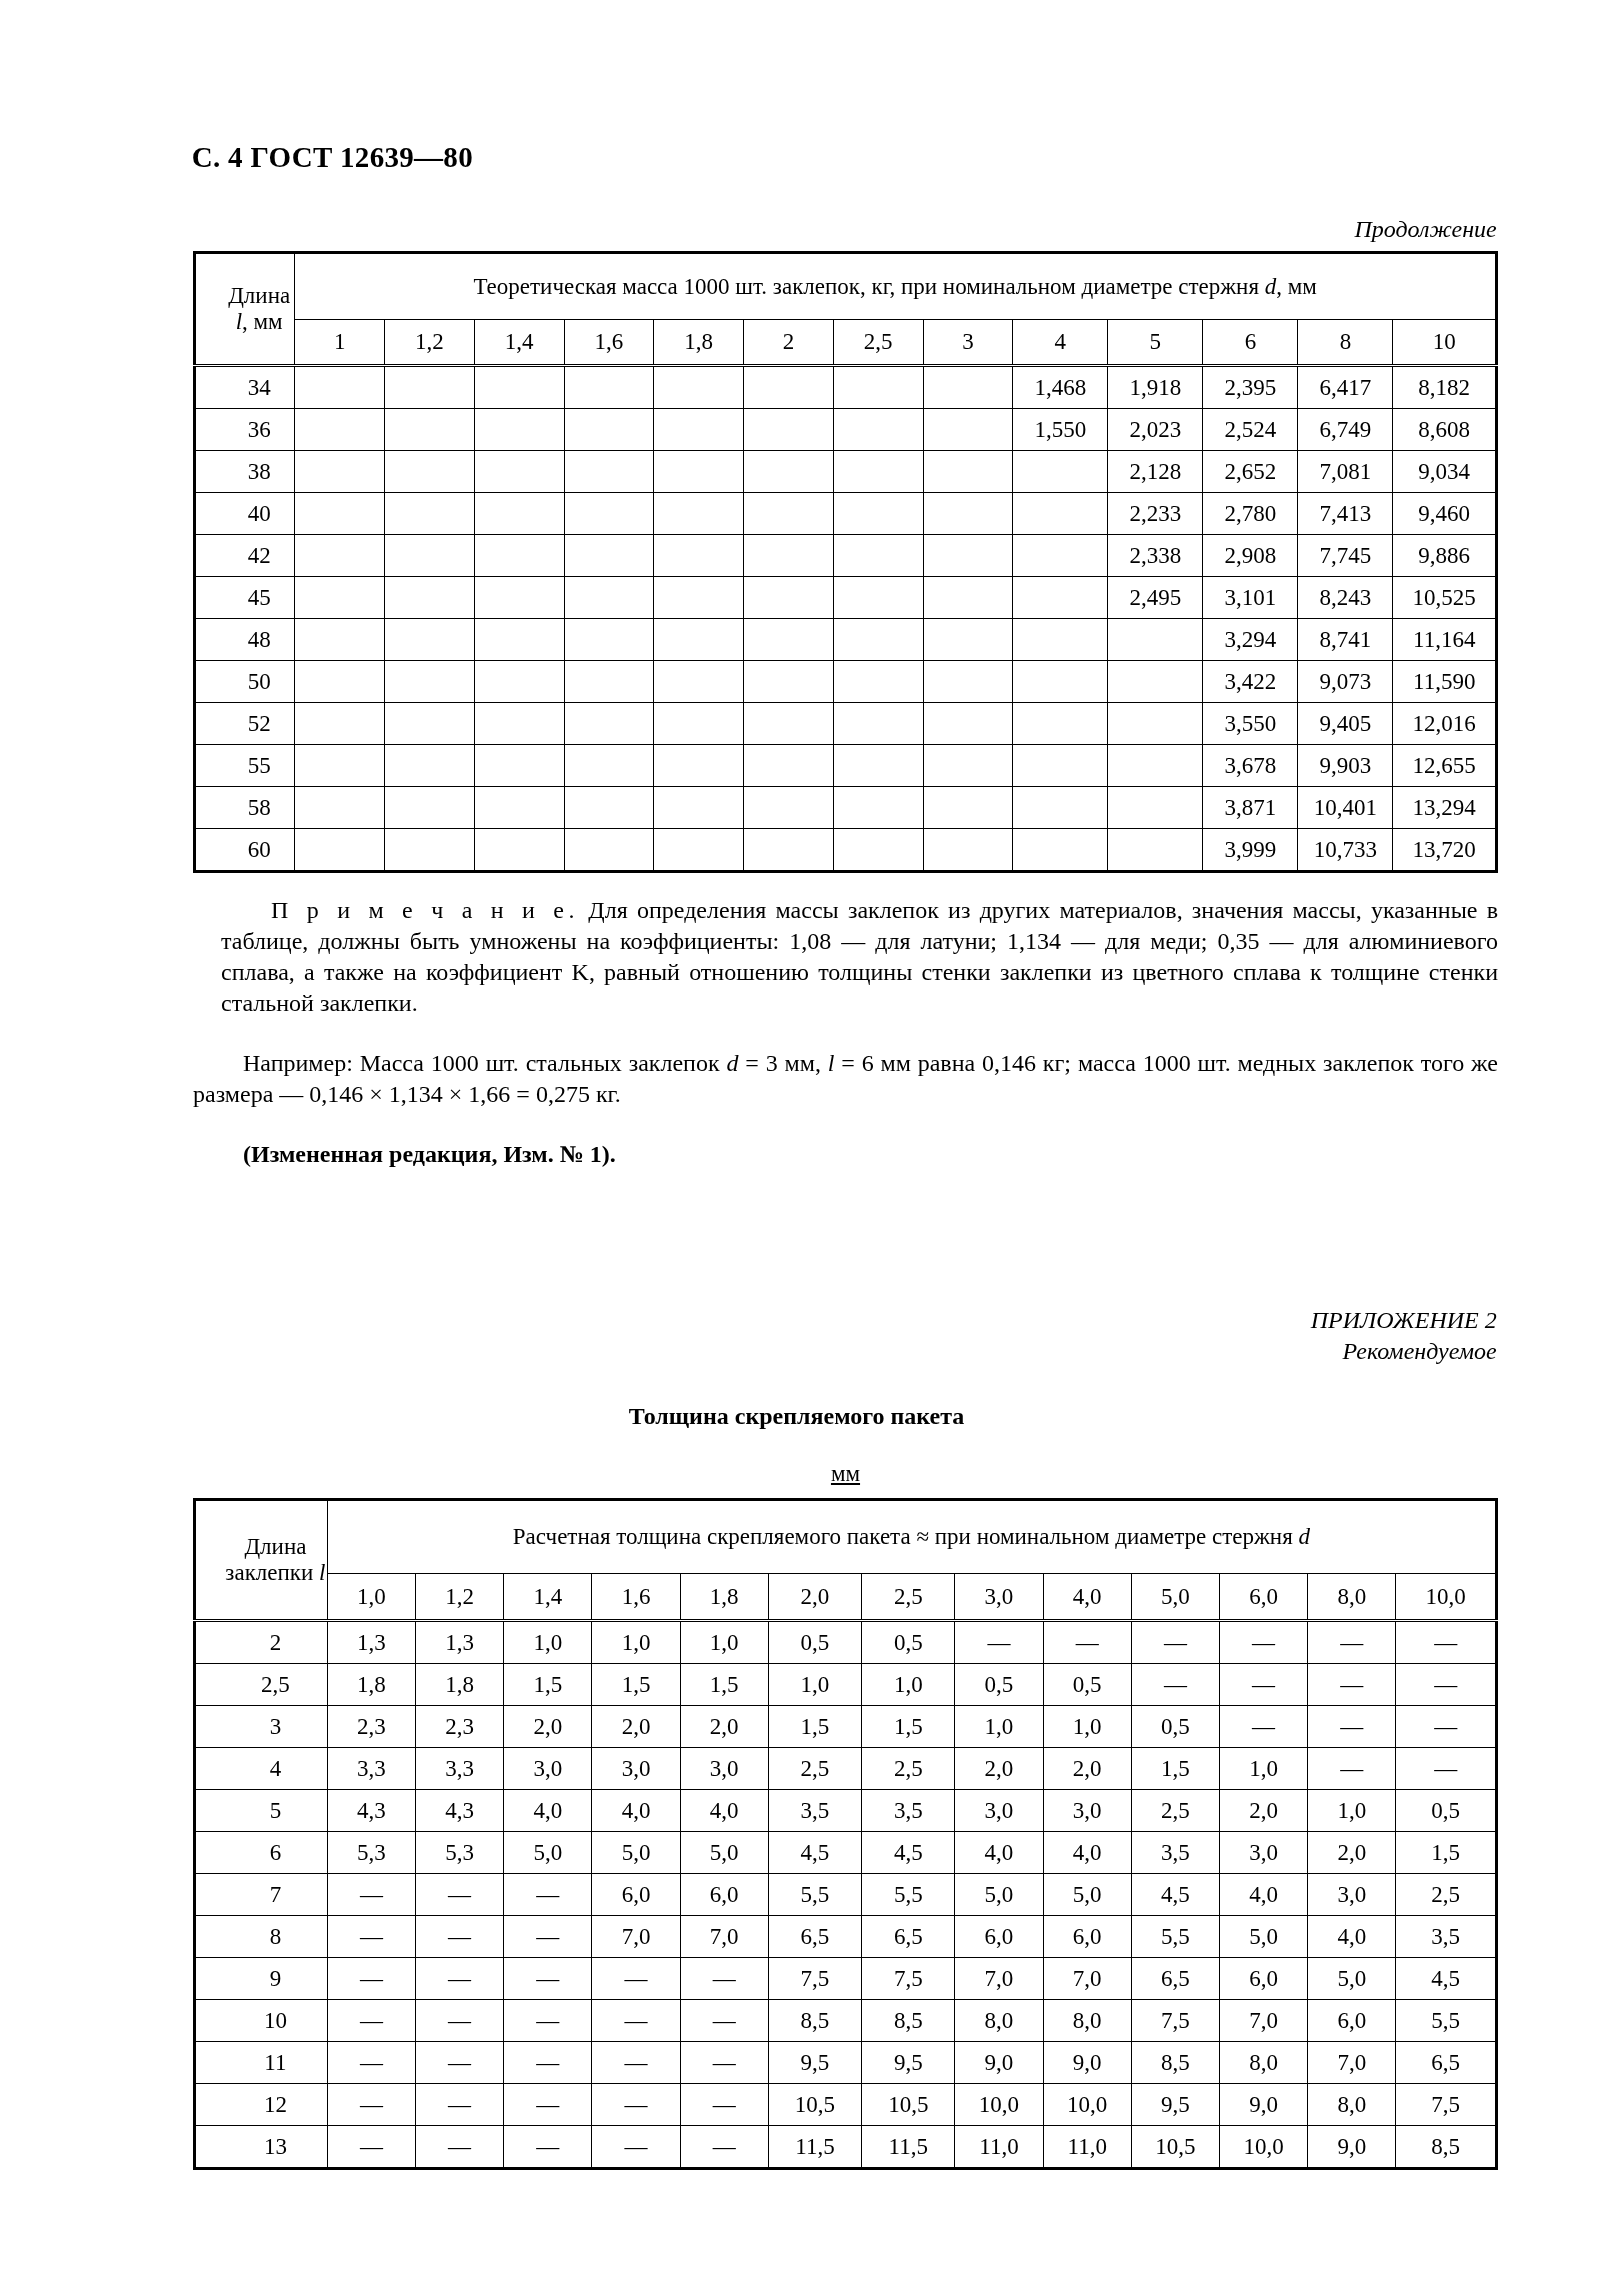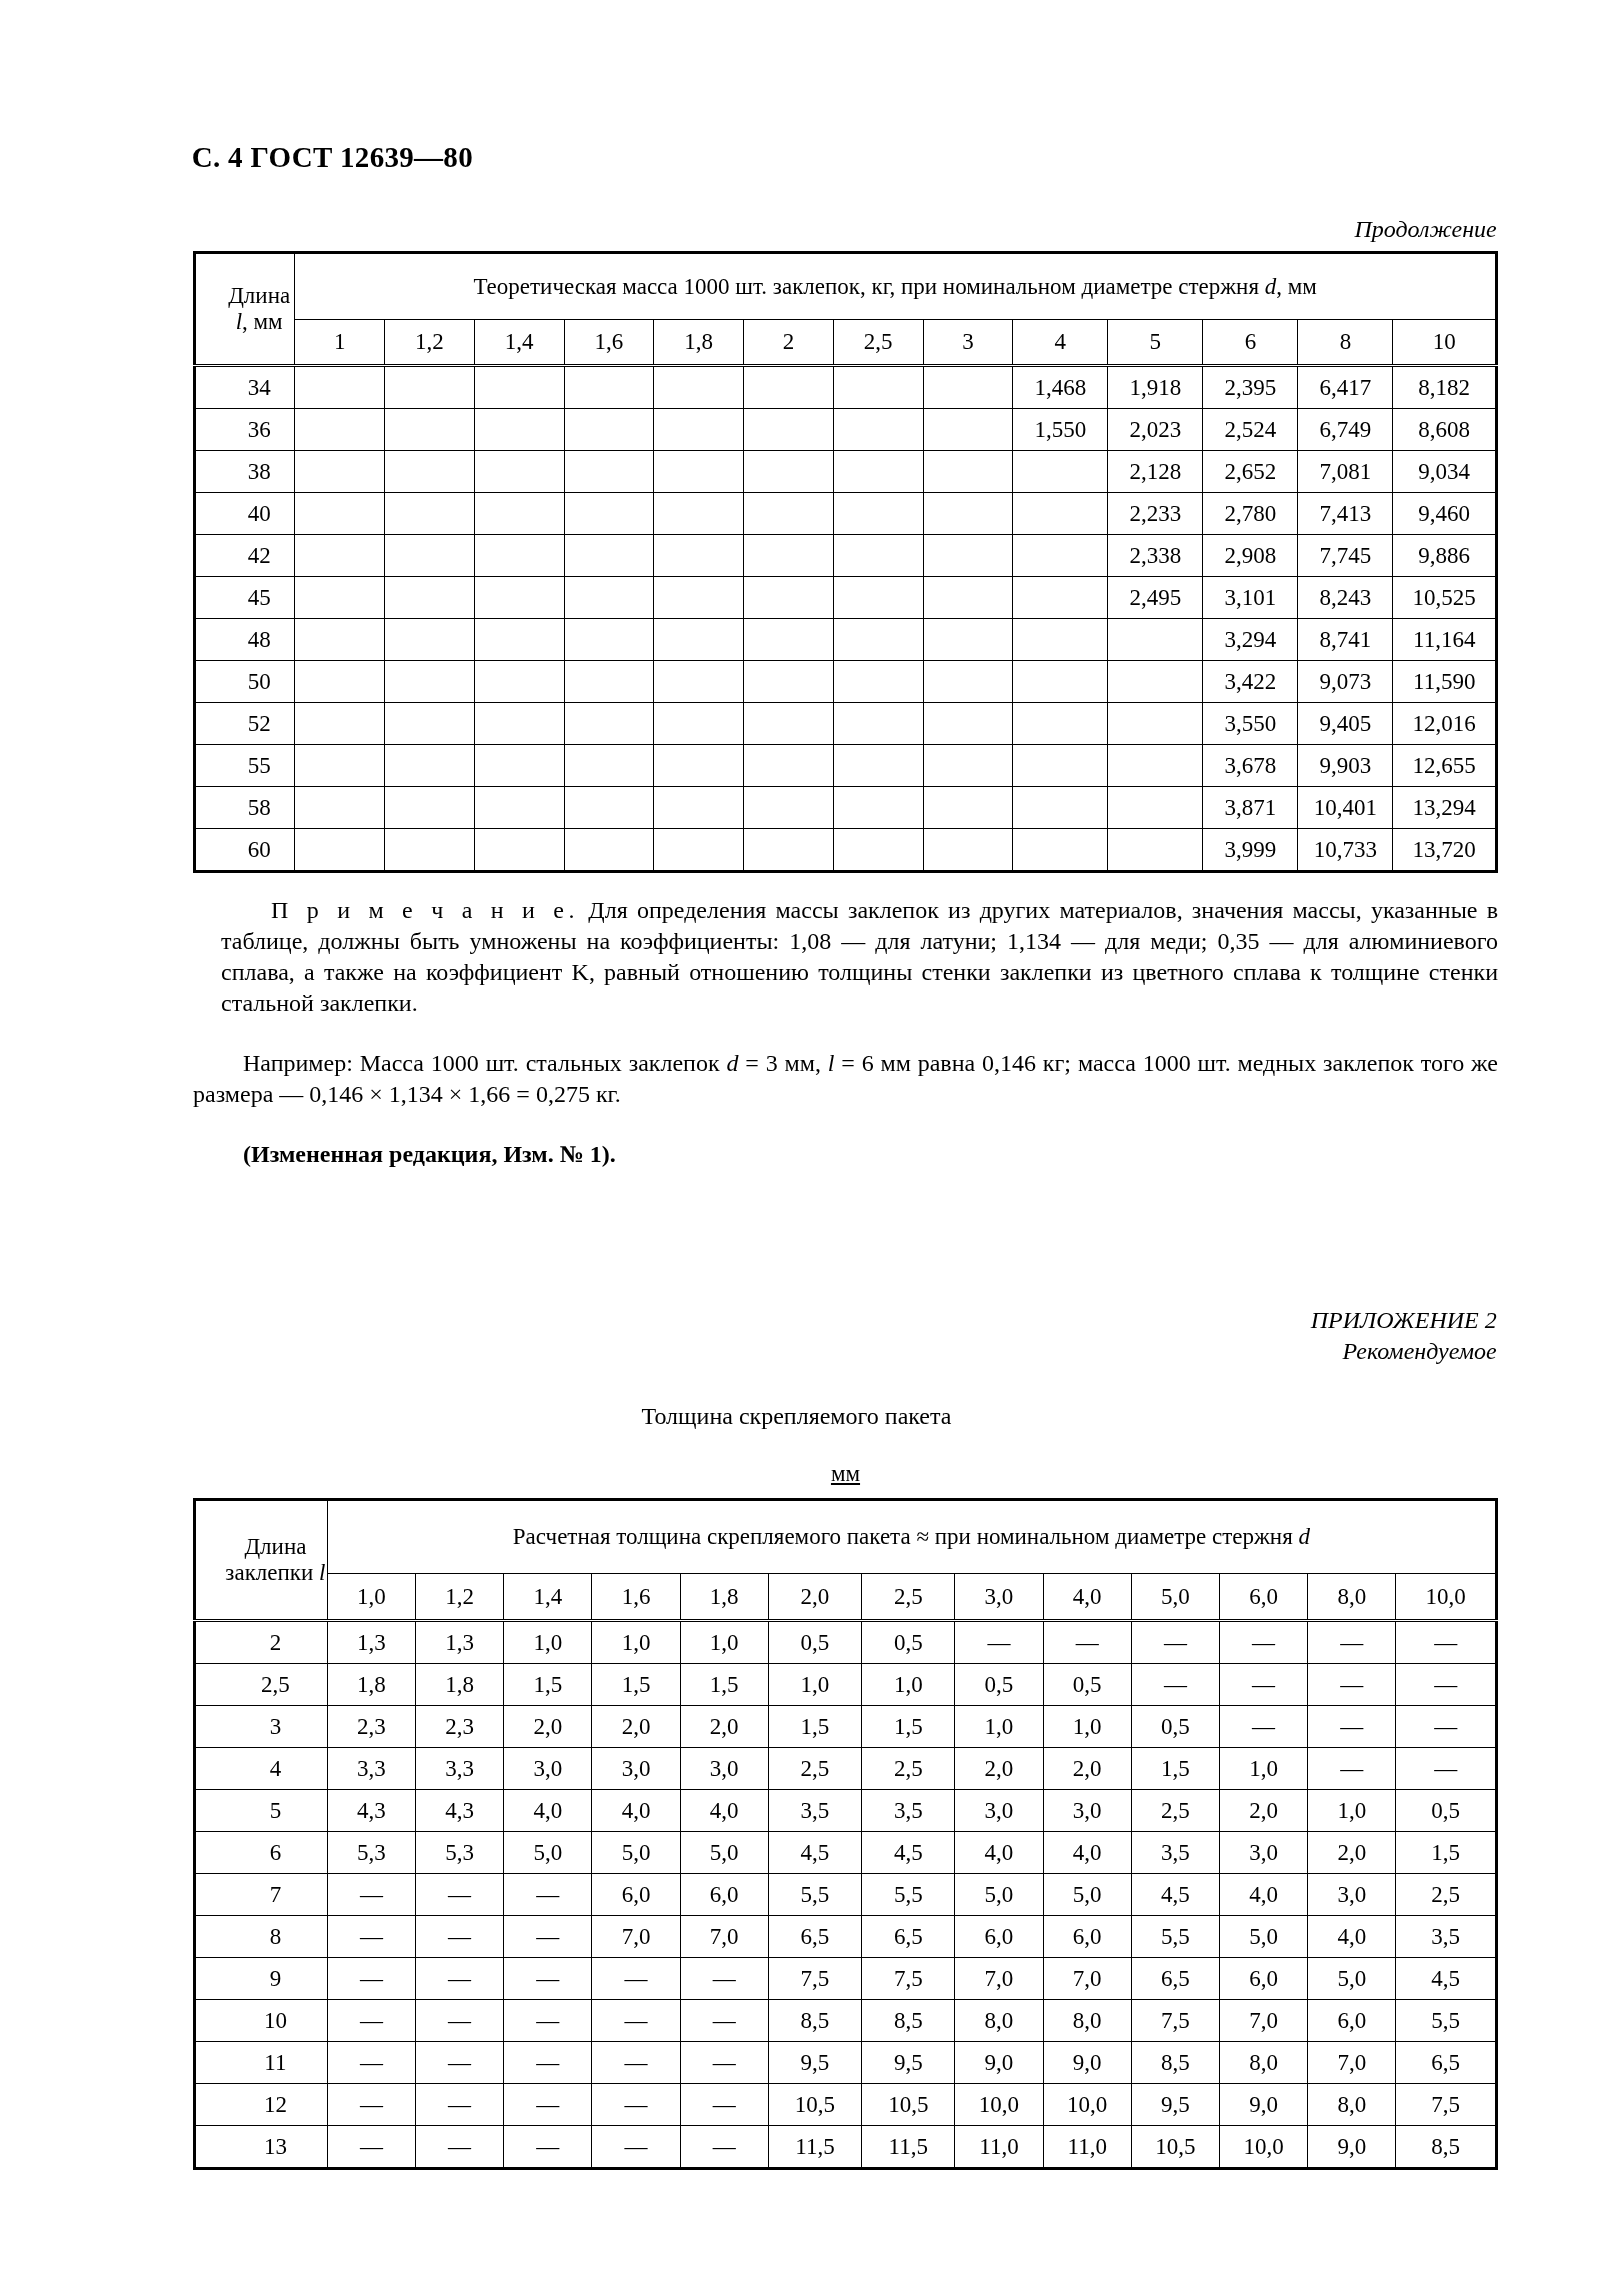--- a/index.html
+++ b/index.html
@@ -110,21 +110,21 @@
     font-style:italic;
     font-size:24px;
     line-height:1.28;
     padding-right:1.3px;
   }
   .appendix .ap1 { }
   .appendix .ap2 { }
 
   .sec-title {
     text-align:center;
-    font-weight:normal;
+    font-weight:bold;
     font-size:24px;
     margin-top:37px;
     padding-right:98px;
   }
   .unit-label {
     text-align:center;
     font-size:23px;
     margin-top:31px;
     margin-bottom:10.5px;
     text-decoration:underline;

